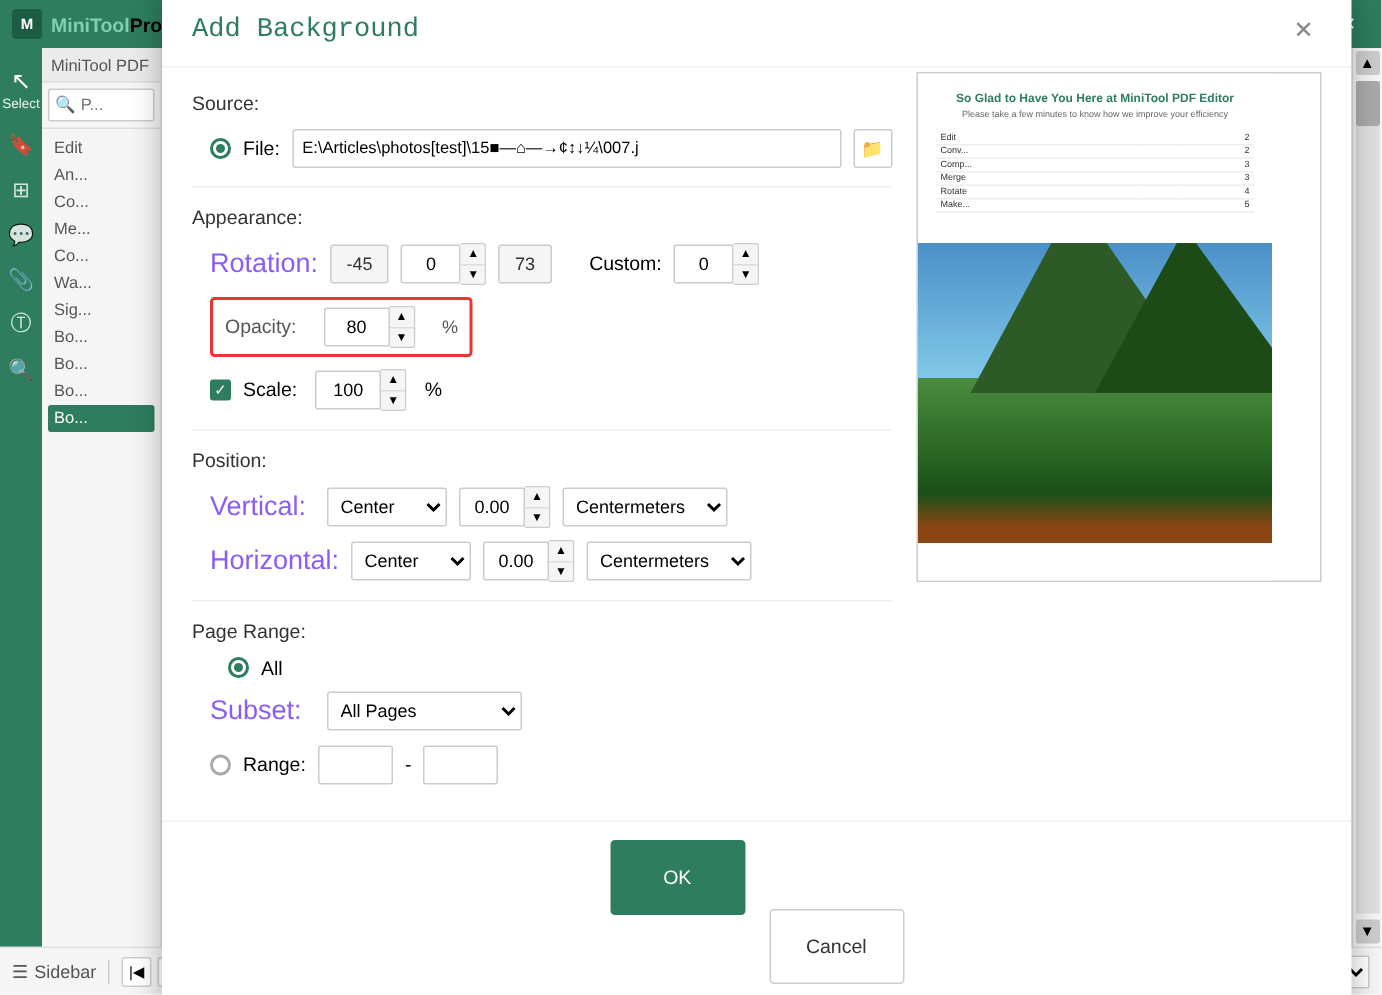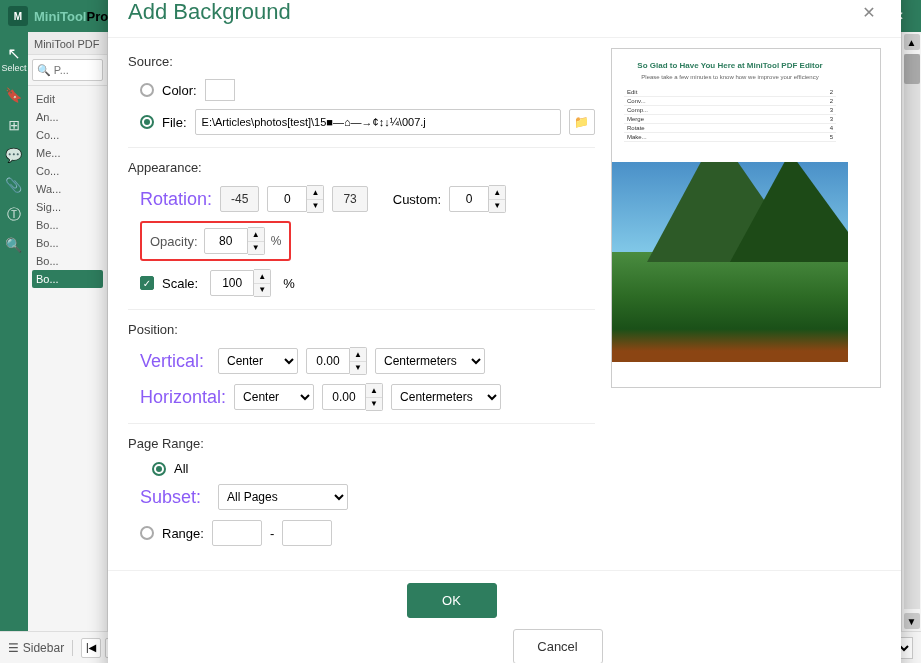--- a/index.html
+++ b/index.html
@@ -53,21 +53,21 @@
     .bottombar-right { display: flex; align-items: center; gap: 6px; }
     .view-btn { width: 22px; height: 22px; display: flex; align-items: center; justify-content: center; cursor: pointer; border-radius: 2px; font-size: 12px; color: #555; }
     .zoom-bar { width: 80px; height: 4px; background: #ccc; border-radius: 2px; position: relative; }
     .zoom-fill { width: 40px; height: 4px; background: #2e7d5e; border-radius: 2px; }
     .zoom-select { border: 1px solid #ccc; background: white; font-size: 11px; height: 22px; padding: 0 4px; }
 
     
     .dialog-overlay { position: absolute; top: 0; left: 0; right: 0; bottom: 0; background: rgba(0,0,0,0.3); display: flex; align-items: center; justify-content: center; z-index: 100; }
     .dialog { background: white; border-radius: 4px; box-shadow: 0 4px 20px rgba(0,0,0,0.3); width: 540px; padding: 0; overflow: hidden; }
     .dialog-header { display: flex; align-items: center; justify-content: space-between; padding: 16px 20px 12px; border-bottom: 1px solid #f0f0f0; }
-    .dialog-title { font-size: 22px; font-weight: 500; color: #2e7d5e; }
+    .dialog-title { font-size: 18px; font-weight: 500; color: #2e7d5e; font-family: Liberation Mono, monospace; }
     .dialog-close { width: 24px; height: 24px; display: flex; align-items: center; justify-content: center; cursor: pointer; color: #888; font-size: 16px; border-radius: 50%; }
     .dialog-body { padding: 16px 20px; }
     .dialog-footer { display: flex; justify-content: center; gap: 16px; padding: 12px 20px 16px; border-top: 1px solid #f0f0f0; }
 
     
     .form-section-label { font-weight: 500; color: #333; margin-bottom: 10px; font-size: 13px; }
     .form-row { display: flex; align-items: center; margin-bottom: 10px; gap: 8px; }
     .form-label { color: #8b5cf6; font-size: 18px; min-width: 70px; }
     .radio-btn { width: 14px; height: 14px; border-radius: 50%; border: 2px solid #aaa; display: flex; align-items: center; justify-content: center; cursor: pointer; }
     .radio-btn.checked { border-color: #2e7d5e; }
@@ -81,29 +81,29 @@
 
     .separator { height: 1px; background: #eee; margin: 12px 0; }
 
     .spin-input { display: flex; align-items: center; }
     .spin-input input { width: 48px; height: 26px; border: 1px solid #ccc; border-radius: 2px 0 0 2px; padding: 0 6px; font-size: 12px; text-align: center; outline: none; }
     .spin-btns { display: flex; flex-direction: column; border: 1px solid #ccc; border-left: none; border-radius: 0 2px 2px 0; overflow: hidden; }
     .spin-btn { width: 16px; height: 13px; background: #f5f5f5; display: flex; align-items: center; justify-content: center; cursor: pointer; font-size: 8px; border: none; line-height: 1; }
     .spin-btn + .spin-btn { border-top: 1px solid #ddd; }
     .rot-btn { padding: 4px 10px; height: 26px; border: 1px solid #ccc; background: #f5f5f5; border-radius: 2px; cursor: pointer; font-size: 12px; color: #333; }
 
-    .opacity-row { display: flex; align-items: center; gap: 6px; border: 2px solid #e33; border-radius: 3px; padding: 4px 8px; }
+    .opacity-row { display: flex; align-items: center; gap: 18px; border: 2px solid #e33; border-radius: 3px; padding: 4px 8px; }
     .opacity-label { font-size: 13px; color: #555; }
     .opacity-percent { font-size: 12px; color: #555; }
     .checkbox { width: 14px; height: 14px; border: 1px solid #aaa; background: white; display: flex; align-items: center; justify-content: center; cursor: pointer; border-radius: 2px; }
     .checkbox.checked { background: #2e7d5e; border-color: #2e7d5e; color: white; font-size: 10px; }
 
     .select-input { height: 26px; border: 1px solid #ccc; border-radius: 2px; padding: 0 4px; font-size: 12px; background: white; cursor: pointer; outline: none; }
 
-    .dialog-btn { height: 35px; min-width: 90px; border-radius: 3px; font-size: 13px; cursor: pointer; border: 1px solid transparent; }
+    .dialog-btn { height: 50px; min-width: 90px; border-radius: 3px; font-size: 13px; cursor: pointer; border: 1px solid transparent; }
     .btn-primary { background: #2e7d5e; color: white; border-color: #2e7d5e; }
     .btn-secondary { background: white; color: #333; border-color: #ccc; margin-top: 46px; }
 
     
     .preview-area { width: 270px; min-height: 340px; border: 1px solid #ccc; background: white; overflow: hidden; position: absolute; right: 20px; top: 16px; }
 
     
     .pdf-preview { width: 236px; height: 338px; background: white; position: relative; overflow: hidden; }
     .pdf-content { padding: 12px; }
     .pdf-header { font-size: 8px; color: #2e7d5e; font-weight: bold; margin-bottom: 4px; text-align: center; }
@@ -219,25 +219,20 @@
           <span class="dialog-title">Add Background</span>
           <div class="dialog-close">✕</div>
         </div>
 
         <div class="dialog-body">
           <div class="dialog-content">
 
             <div class="dialog-left">
 
               <div class="form-section-label">Source:</div>
-              <div class="form-row" style="margin-left:12px; margin-bottom:8px;">
-                <div class="radio-btn"></div>
-                <span>Color:</span>
-                <div class="color-picker" style="background:white; border:1px solid #ccc;"></div>
-              </div>
               <div class="form-row" style="margin-left:12px; margin-bottom:12px; align-items:center;">
                 <div class="radio-btn checked"></div>
                 <span>File:</span>
                 <input type="text" class="text-input file-path-input" style="width: 200px;" value="E:\Articles\photos[test]\15■—⌂—→¢↕↓¼\007.j">
                 <div class="file-browse-btn">📁</div>
               </div>
 
               <div class="separator"></div>
 
               <div class="form-section-label">Appearance:</div>

